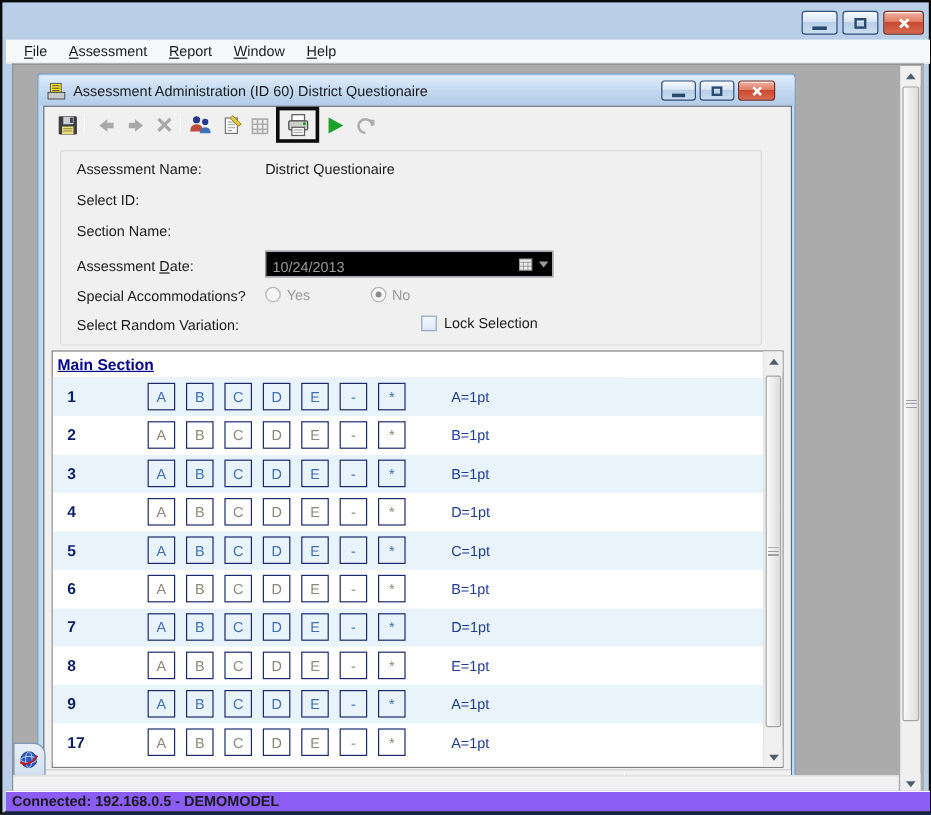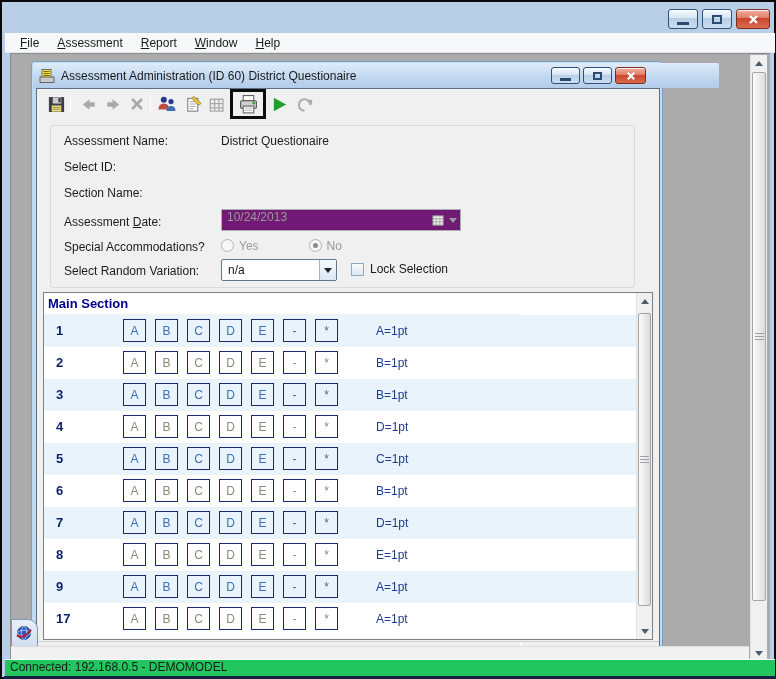--- a/index.html
+++ b/index.html
@@ -23,52 +23,52 @@
   
   .menubar { left:3px; top:31px; width:770px; height:20px; background:#F7F8F9; display:flex; align-items:center; padding-left:6px; border-bottom:1px solid #E3E6EA; }
   .menu-item { padding:2px 9px; cursor:default; }
   .u { text-decoration:underline; }
 
   
   .mdi { left:8px; top:51px; width:760px; height:607px; background:#ABABAB; border-top:1px solid #8E8E8E; border-left:1px solid #8E8E8E; }
 
   
   .child { left:20px; top:7px; width:632px; height:594px; background:#BFDAF3; border:1px solid #7E9EBF; border-radius:3px 3px 0 0; }
-  .child-titlebar { left:1px; top:1px; width:686px; height:25px; background:linear-gradient(#DFECFA,#C2D8F0 55%,#B2CCE9); display:flex; align-items:center; border-radius:2px 2px 0 0; }
+  .child-titlebar { left:1px; top:1px; width:629px; height:25px; background:linear-gradient(#DFECFA,#C2D8F0 55%,#B2CCE9); display:flex; align-items:center; border-radius:2px 2px 0 0; }
   .child-titlebar .title-text { margin-left:6px; }
   .cbtn { width:29px; height:17px; }
   .cbtn .g-min { width:11px; height:3px; margin-top:7px; }
   .cbtn .g-max { width:9px; height:8px; }
 
   .content { left:4px; top:26px; width:624px; height:564px; background:#F0F0F0; border:1px solid #5E6E7E; }
 
   
   .toolbar { left:0; top:0; width:622px; height:30px; }
   .tbtn { position:absolute; top:4px; width:22px; height:22px; display:flex; align-items:center; justify-content:center; }
   .tsep { position:absolute; top:5px; width:1px; height:19px; background:#C3C3C3; border-right:1px solid #FFFFFF; }
   .callout { position:absolute; border:3px solid #0D0D0D; width:36px; height:30px; top:0; }
 
   
   .formpanel { left:13px; top:36px; width:585px; height:163px; border:1px solid #DADADA; border-radius:3px; }
   .flabel { position:absolute; left:13px; color:#1A1A1A; }
   .fvalue { position:absolute; left:170px; }
-  .textfield { position:absolute; left:170px; width:240px; height:22px; background:#701a75; border:1px solid #ABADB3; color:#9A9A9A; display:flex; align-items:flex-start; padding-left:5px; }
+  .textfield { position:absolute; left:170px; width:240px; height:22px; background:#000000; border:1px solid #ABADB3; color:#9A9A9A; display:flex; align-items:flex-end; padding-left:5px; }
   .cal-btn { position:absolute; right:3px; top:2px; width:30px; height:16px; display:flex; align-items:center; justify-content:flex-end; }
   .tri-down { width:0; height:0; border-left:4px solid transparent; border-right:4px solid transparent; border-top:5px solid #9A9A9A; }
   .radio { width:13px; height:13px; border:1px solid #B4B4B4; border-radius:50%; background:#F7F7F7; display:inline-flex; align-items:center; justify-content:center; }
   .radio .dot { width:5px; height:5px; border-radius:50%; background:#8C8C8C; }
   .combo { position:absolute; left:170px; width:116px; height:22px; background:#FFFFFF; border:1px solid #62788C; border-radius:2px; display:flex; align-items:center; }
   .combo .val { padding-left:6px; flex:1; }
   .combo .drop { width:17px; height:100%; display:flex; align-items:center; justify-content:center; background:linear-gradient(#F4FAFE,#D9E7F5); border-left:1px solid #9AB4CC; }
   .combo .drop .tri-down { border-top-color:#222; }
   .checkbox { width:13px; height:13px; border:1px solid #8EA8C0; background:linear-gradient(#F4F9FD,#DCE9F5); display:inline-block; }
 
   
   .mainsection { left:6px; top:203px; width:610px; height:348px; background:#FFFFFF; border:1px solid #808080; }
-  .ms-header { position:absolute; left:0; top:0; width:476px; height:22px; display:flex; align-items:center; padding-left:4px; font-weight:bold; font-size:13px; color:#00008B; border-bottom:1px solid #F2F2F2; }
+  .ms-header { position:absolute; left:0; top:0; width:476px; height:22px; display:flex; align-items:center; padding-left:4px; font-weight:bold; font-size:13px; color:#00008B; border-bottom:1px solid #F2F2F2;text-decoration:underline; }
   .rows { position:absolute; left:0; top:22px; width:592px; }
   .ms-row { position:relative; height:32px; background:#FFFFFF; }
   .ms-row.alt { background:#E9F3FB; }
   .row-num { position:absolute; left:12px; top:8px; font-size:13px; font-weight:bold; color:#0B1F66; }
   .row-btns { position:absolute; left:79px; top:4px; display:flex; }
   .choice-btn { width:23px; height:23px; margin-right:9px; border:1.5px solid #1B2A6B; background:transparent; font-family:"Liberation Sans",sans-serif; font-size:12px; color:#8F8878; display:flex; align-items:center; justify-content:center; padding:0; }
   .ms-row.alt .choice-btn { color:#3F6FB5; }
   .row-answer { position:absolute; left:332px; top:9px; color:#1D3B8F; }
 
   
@@ -79,21 +79,21 @@
   .sb-thumb { position:absolute; left:1px; right:1px; background:linear-gradient(90deg,#FBFBFB,#DCDCDC); border:1px solid #A5A5A5; border-radius:2px; display:flex; align-items:center; justify-content:center; }
   .grip { width:9px; height:8px; background:repeating-linear-gradient(to bottom,#9AA0A6 0,#9AA0A6 1px,transparent 1px,transparent 3px); }
 
   .child-statusbar { left:0; top:552px; width:622px; height:12px; background:#F0F0F0; border-top:1px solid #CFCFCF; }
   .cs-div { position:absolute; left:483px; top:1px; width:1px; height:11px; background:#C8C8C8; border-right:1px solid #FFFFFF; }
 
   
   .minwin { left:0; top:565px; width:27px; height:42px; background:linear-gradient(#E8EFF8,#C6D6EA); border:1px solid #8099B8; border-radius:0 10px 0 0; overflow:hidden; }
 
   
-  .statusbar { left:3px; top:657px; width:770px; height:17px; background:#22c55e; border-top:1px solid #FFFFFF; display:flex; align-items:flex-start; padding-left:5px; font-size:12px; }
+  .statusbar { left:3px; top:657px; width:770px; height:17px; background:#8b5cf6; border-top:1px solid #FFFFFF; display:flex; align-items:center; padding-left:5px; font-size:12px;font-weight:bold; }
   .bottom-strip { left:2px; top:674px; width:772px; height:3px; background:#13223F; }
 </style>
 </head>
 <body>
 
 <div class="abs frame">
 
   <div class="abs winbtn" style="left:666px; top:7px; width:30px; height:20px;">
       <span class="g-min"></span>
     </div>
@@ -231,26 +231,20 @@
           <span class="fvalue" style="top:113px; color:#9A9A9A; display:flex; align-items:flex-start;">
             <span class="radio"></span>
             <span style="margin-left:5px">Yes</span>
             <span class="radio" style="margin-left:50px">
                 <span class="dot"></span>
               </span>
             <span style="margin-left:5px">No</span>
           </span>
 
           <span class="flabel" style="top:138px">Select Random Variation:</span>
-          <div class="combo" style="top:133px">
-            <span class="val">n/a</span>
-            <span class="drop">
-                <span class="tri-down"></span>
-              </span>
-          </div>
           <span class="fvalue" style="left:300px; top:136px; display:flex; align-items:flex-end;">
             <span class="checkbox"></span>
             <span style="margin-left:6px">Lock Selection</span>
           </span>
         </div>
 
         <div class="abs mainsection">
           <div class="ms-header">Main Section</div>
           <div class="rows" id="rows-host">
   <div class="ms-row alt">

